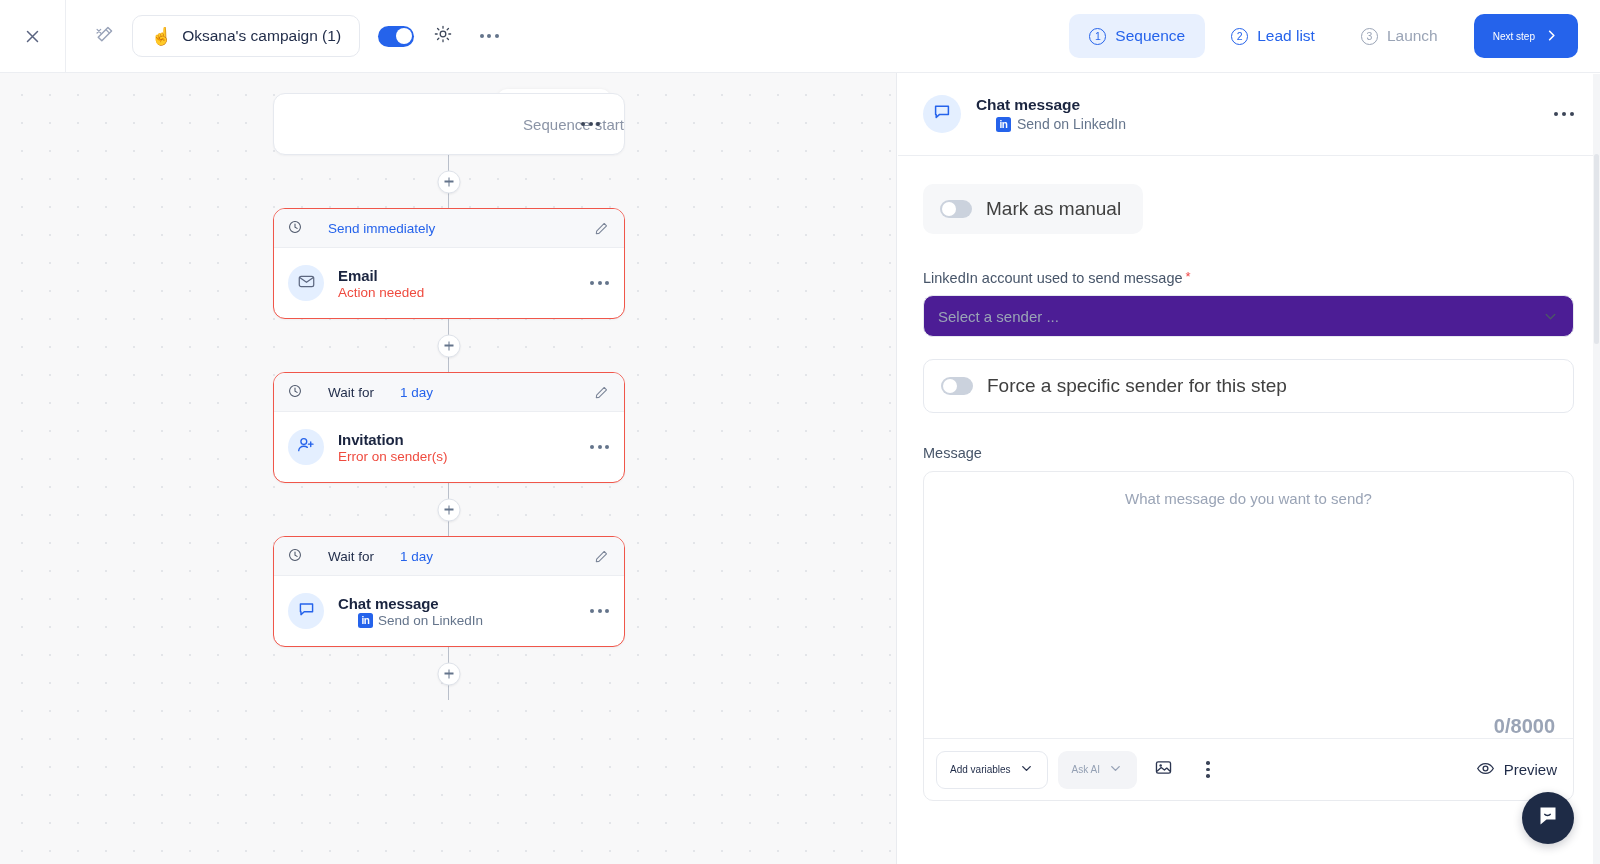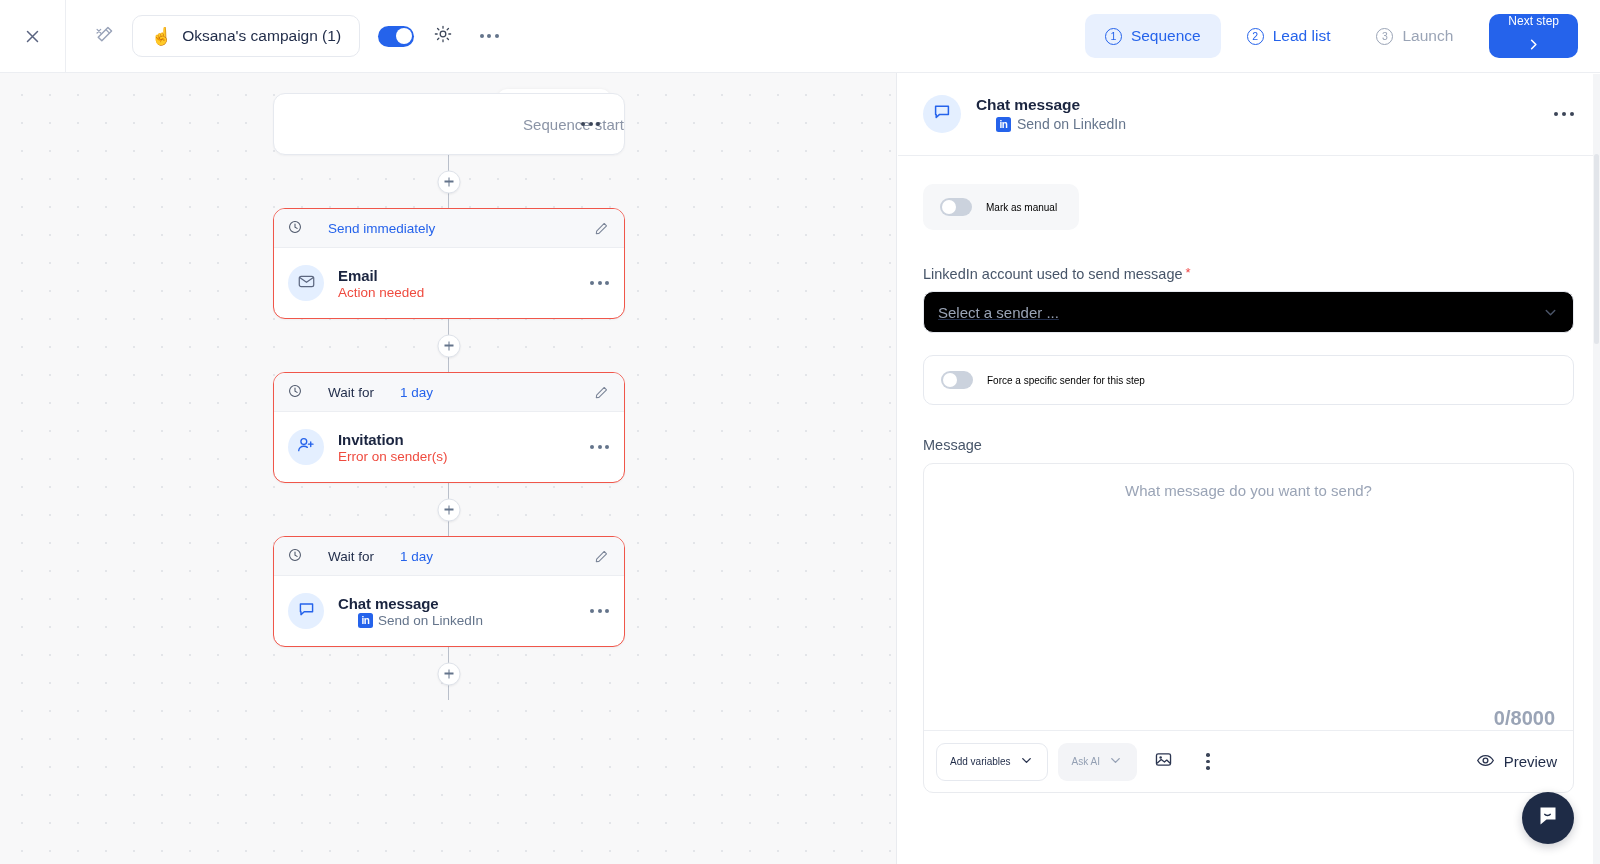--- a/index.html
+++ b/index.html
@@ -73,24 +73,23 @@
     border: 1.3px solid currentColor;
     display: flex; align-items: center; justify-content: center;
     font-size: 10.5px; line-height: 1; flex: none;
   }
   .nav-tab.active { background: #e8f0fe; color: #2563eb; }
   .nav-tab.done { color: #2563eb; }
   .nav-tab.muted { color: #9aa4b6; }
   .next-step-btn {
     display: flex; align-items: center; gap: 9px;
     height: 44px; padding: 0 19px; border-radius: 10px;
-    background: #2563eb; color: #fff; font-size: 12px;
+    background: #2563eb; color: #fff; font-size: 10px;
     cursor: pointer; margin-left: 10px; border: none;
     font-family: inherit;
-    flex-direction: column;
   }
 
   
   .canvas {
     position: absolute; top: 73px; left: 0;
     width: 897px; height: 791px;
     background-color: #f8f8f9;
     background-image: radial-gradient(#e3e5e9 1.4px, transparent 1.4px);
     background-size: 28px 28px;
     background-position: 8px 8px;
@@ -213,32 +212,32 @@
     padding: 15px 17px; width: 100%;
   }
   .sw {
     width: 32px; height: 18px; border-radius: 9px;
     background: #cbd2dd; position: relative; flex: none;
   }
   .sw::after {
     content: ""; position: absolute; top: 2px; left: 2px;
     width: 14px; height: 14px; border-radius: 50%; background: #fff;
   }
-  .toggle-label { font-size: 10px; color: #000000; }
+  .toggle-label { font-size: 19px; color: #404040; }
 
   .field-label {
     font-size: 14.5px; color: #475569; margin: 36px 0 9px 0;
     display: flex; align-items: flex-start; gap: 3px;
   }
   .req { color: #ef4444; font-size: 13px; line-height: 1; }
 
   .select-box {
     height: 42px; border: 1px solid #e6e9ef; border-radius: 10px;
     display: flex; align-items: center; padding: 0 14px;
-    cursor: pointer; background: #000000; text-decoration: underline;
+    cursor: pointer; background: #4c1d95;
   }
   .select-placeholder { font-size: 15px; color: #9aa4b6; }
   .select-box .chev { margin-left: auto; display: flex; }
 
   .msg-label { font-size: 14.5px; color: #475569; margin: 32px 0 10px 0; }
 
   .editor {
     border: 1px solid #e9ebef; border-radius: 10px;
     height: 330px; display: flex; flex-direction: column;
     background: #fff; position: relative; overflow: hidden;

